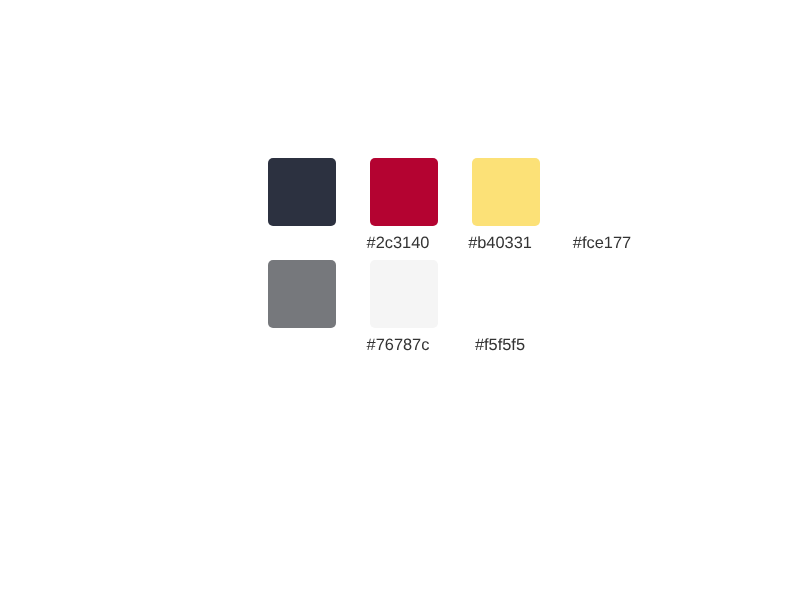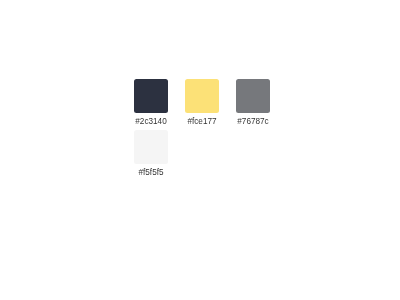--- a/index.html
+++ b/index.html
@@ -16,35 +16,40 @@
     column-gap:17px;row-gap:0;
     transform:translateZ(0);
   }
   .swatch-cell{width:34px;}
   .chip{width:34px;height:34px;border-radius:2.5px;}
   .hex-label{
     width:34px;margin-top:5px;
     font-size:8.2px;line-height:1;
     color:#333333;text-align:center;
     white-space:nowrap;
+    margin-left:48px;
   }
 </style>
 </head>
 <body style="background-color: rgb(255, 255, 255);">
 
 <div id="palette-grid">
 
   <div class="swatch-cell">
     <div class="chip" style="background-color: rgb(44, 49, 64);"></div>
     <div class="hex-label">#2c3140</div>
   </div>
 
 
 
 
+  <div class="swatch-cell">
+    <div class="chip" style="background-color: rgb(180, 3, 49);"></div>
+    <div class="hex-label">#b40331</div>
+  </div>
 
   <div class="swatch-cell">
     <div class="chip" style="background-color: rgb(252, 225, 119);"></div>
     <div class="hex-label">#fce177</div>
   </div>
 
   <div class="swatch-cell">
     <div class="chip" style="background-color: rgb(118, 120, 124);"></div>
     <div class="hex-label">#76787c</div>
   </div>

